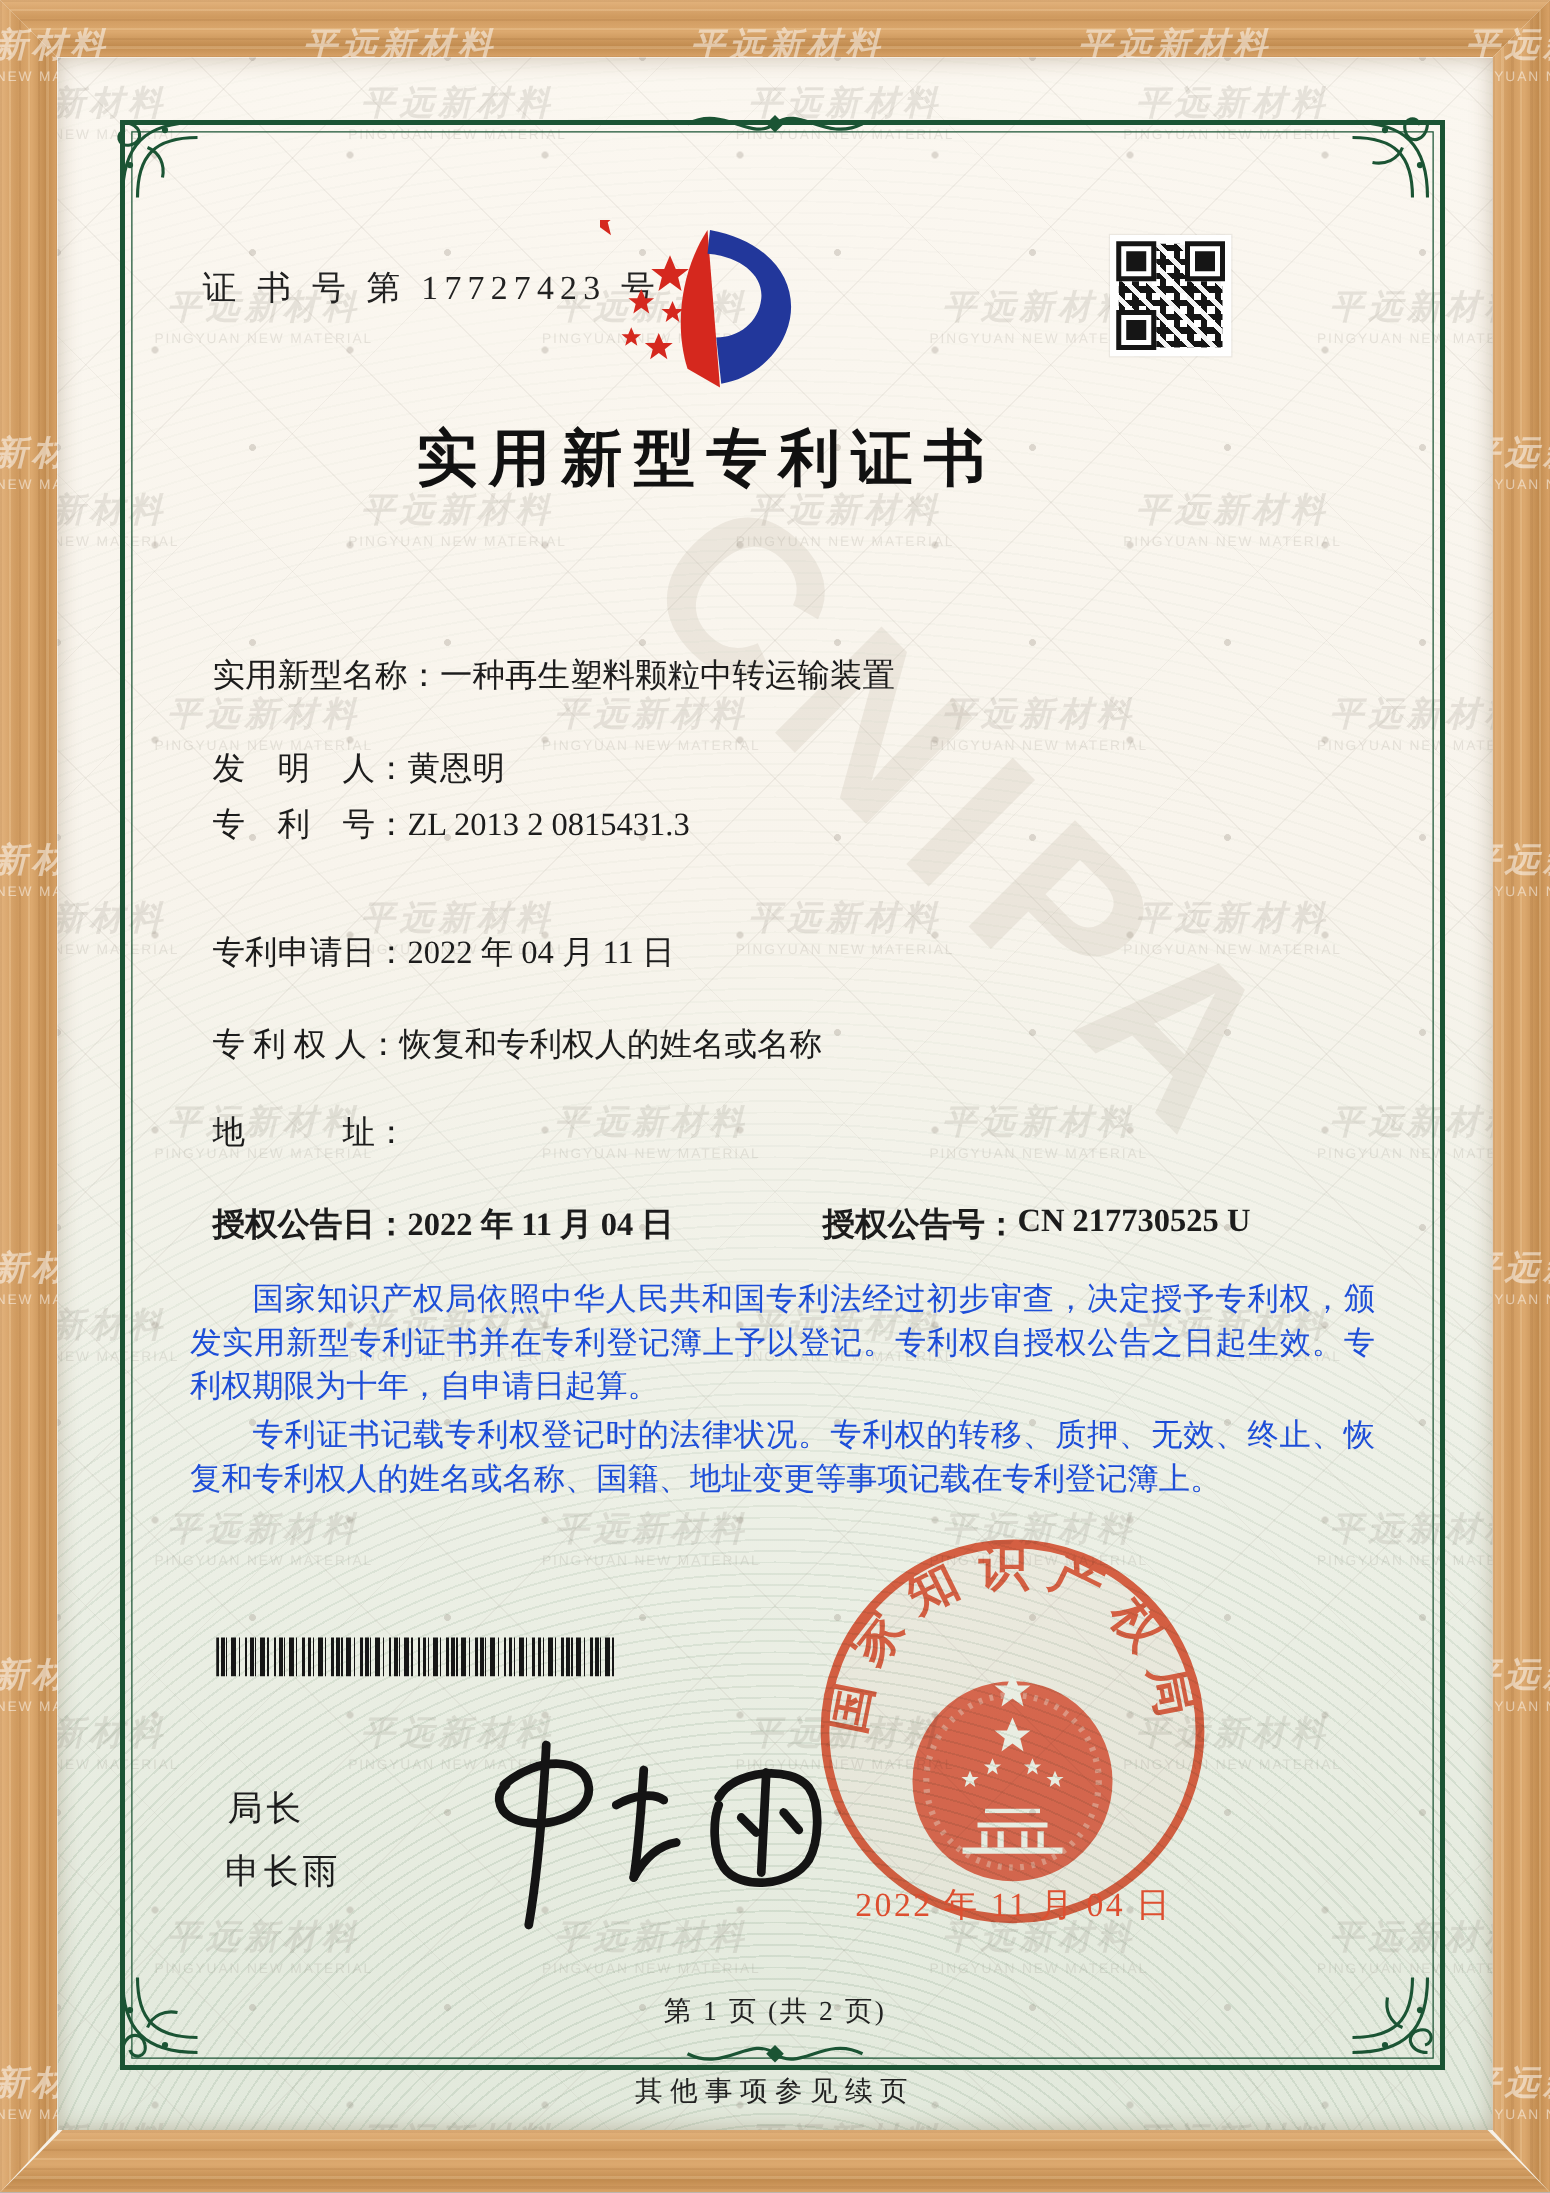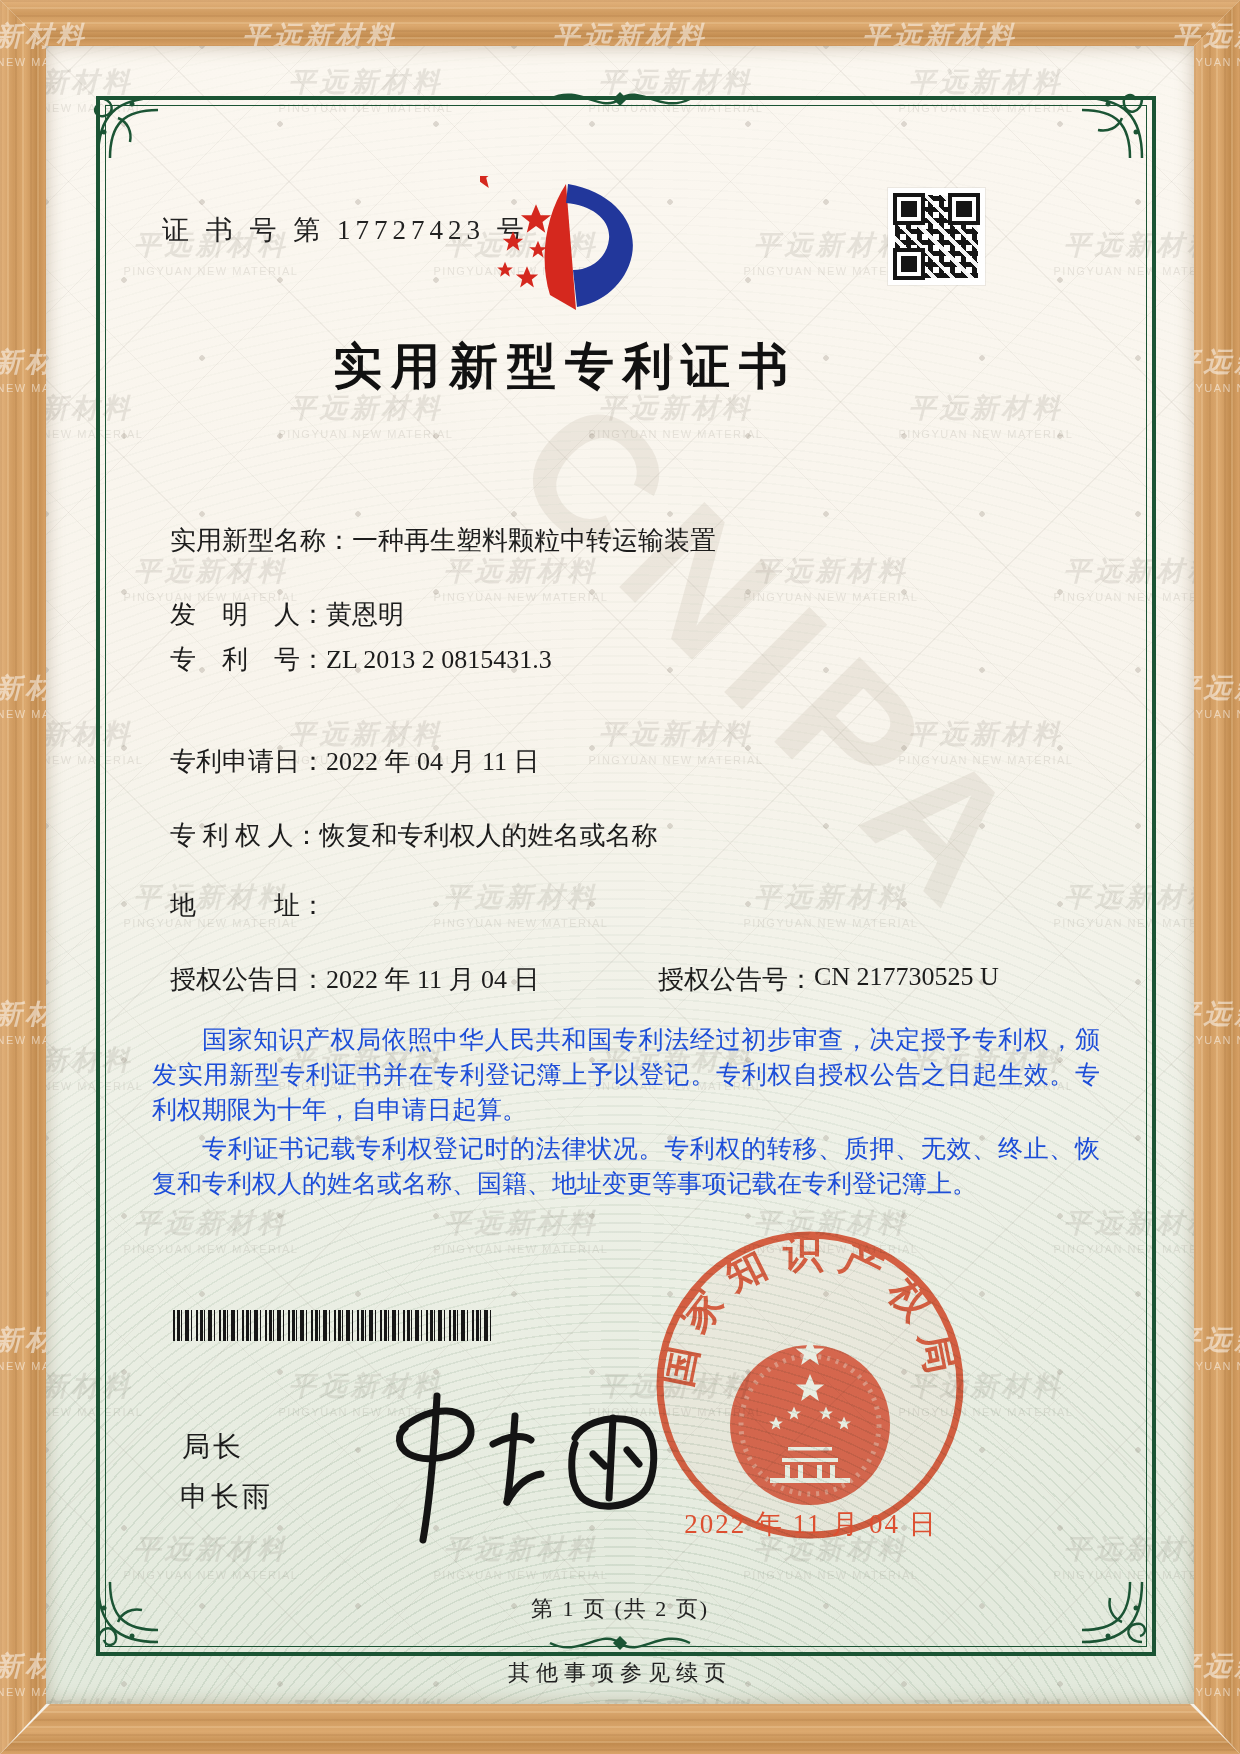--- a/index.html
+++ b/index.html
@@ -84,21 +84,21 @@
 
   #title{left:60px;top:334px;width:1010px;z-index:7;text-align:center;
          font-size:49px;font-weight:bold;letter-spacing:9px;color:#111;}
 
   
   .field-row{position:absolute;left:170px;width:920px;z-index:7;display:flex;
              font-size:26px;color:#1c1c1c;line-height:1.35;}
   .f-label{white-space:pre;}
   .f-value{flex:1;}
   #grant-row{position:absolute;left:170px;top:962px;width:920px;z-index:7;
-             font-size:26px;color:#1c1c1c;display:flex;}
+             font-size:26px;color:#1c1c1c;display:flex;font-weight:bold;}
   #grant-right{position:absolute;left:488px;top:0;display:flex;}
 
   
   #paras{left:152px;top:1022px;width:948px;z-index:7;font-size:25px;color:#1d4ed8;
          line-height:35px;text-align:justify;}
   #paras p{margin:0 0 4px 0;text-indent:2em;}
 
   
   #barcode{left:173px;top:1310px;width:321px;height:31px;z-index:7;
     background:repeating-linear-gradient(90deg,

